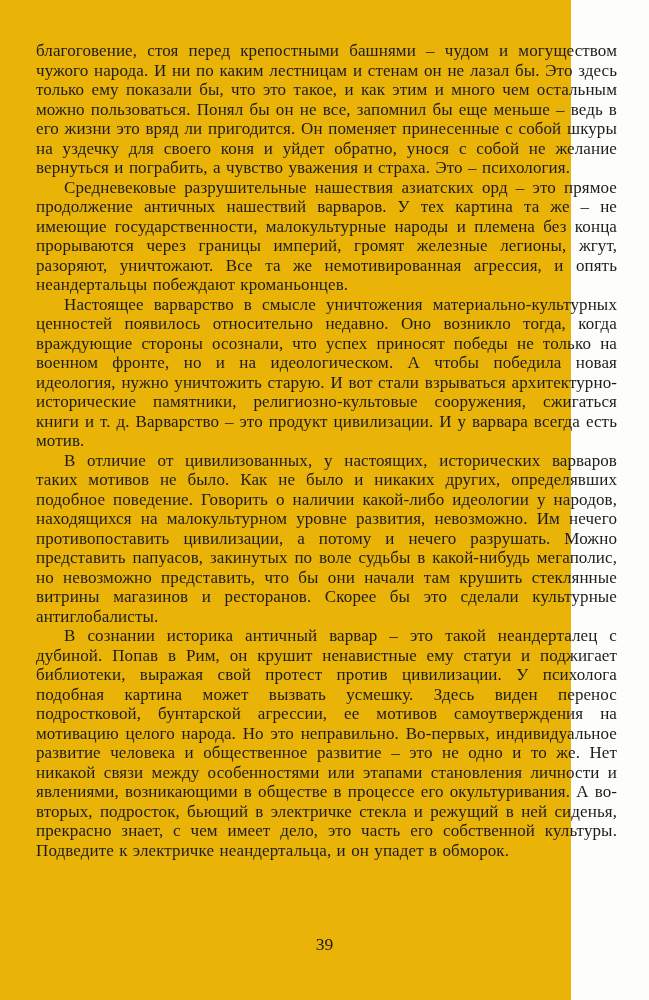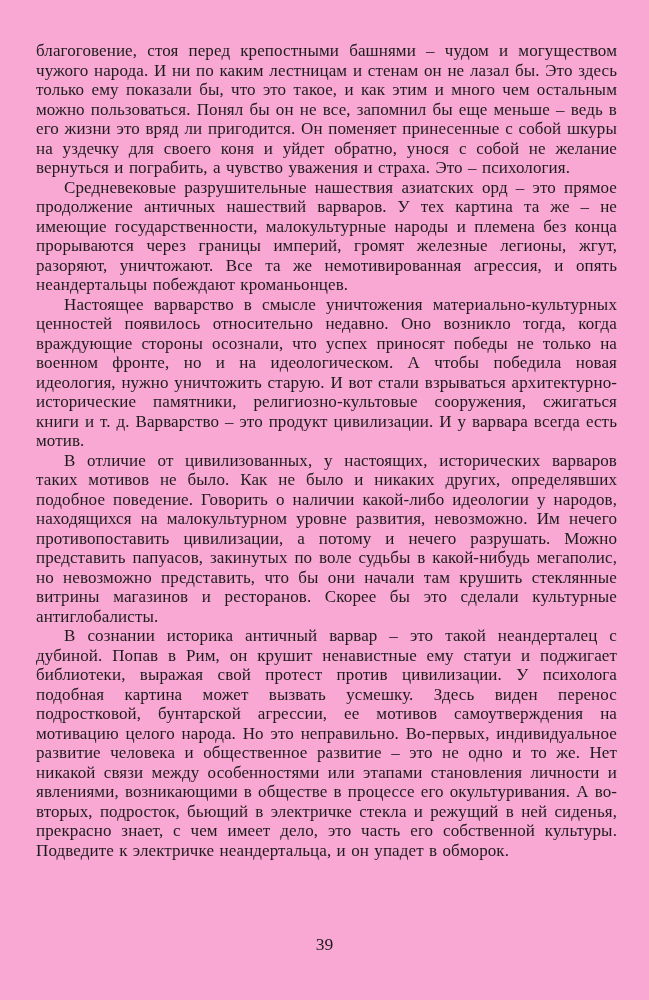--- a/index.html
+++ b/index.html
@@ -7,23 +7,23 @@
     padding: 0;
   }
   body {
     width: 649px;
     height: 1000px;
     background: #fdfdfb;
     overflow: hidden;
   }
   .page {
     position: relative;
-    width: 649px;
+    width: 571px;
     height: 1000px;
-    background: #f9a8d4;
+    background: #eab308;
     font-family: "Liberation Serif", "DejaVu Serif", serif;
     color: #1c1c1c;
   }
   .text-block {
     position: absolute;
     left: 36px;
     top: 41px;
     width: 581px;
     text-align: justify;
     font-size: 17px;

